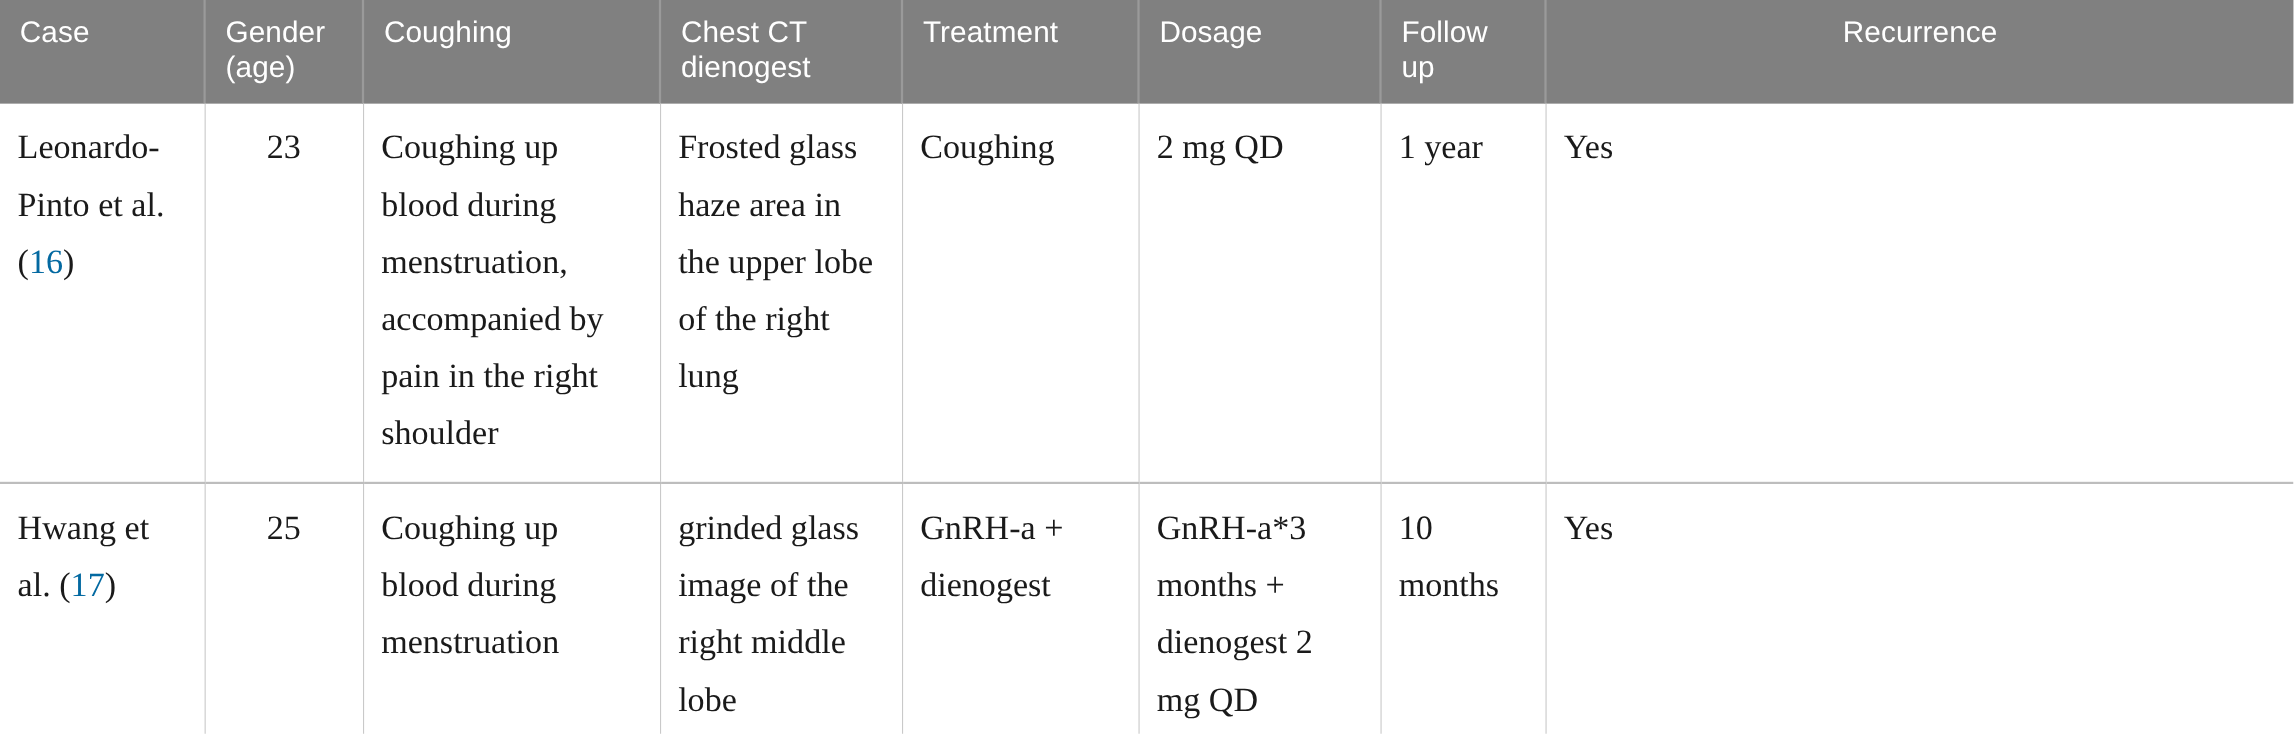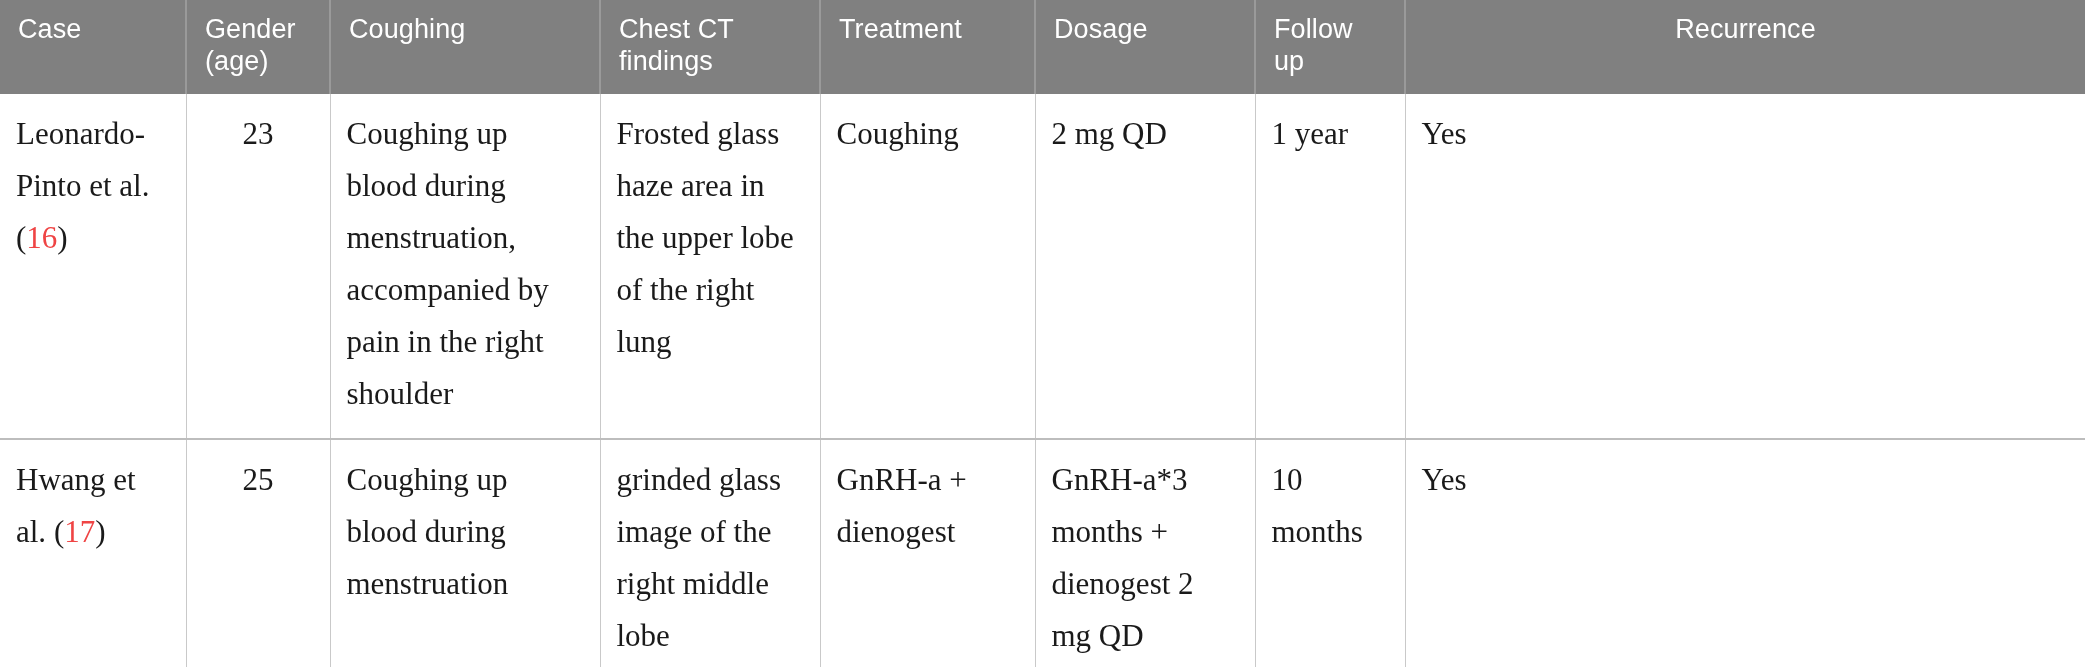--- a/index.html
+++ b/index.html
@@ -59,21 +59,21 @@
     border-bottom: 2px solid #bdbdbd;
     box-sizing: border-box;
     word-wrap: break-word;
   }
   tbody td:last-child { border-right: none; margin-left: 36px; }
   tbody tr:last-child td { border-bottom: 2px solid #bdbdbd; }
 
   td.align-center { text-align: center; margin-top: 29px; }
 
   .cite-link {
-    color: #ef4444;
+    color: #0369a1;
     text-decoration: none;
   }
 
   
   col.c-case        { width: 186px; }
   col.c-gender      { width: 144px; }
   col.c-symptom     { width: 270px; }
   col.c-ct          { width: 220px; }
   col.c-treatment   { width: 215px; }
   col.c-dosage      { width: 220px; }
@@ -93,21 +93,21 @@
       <col class="c-treatment">
       <col class="c-dosage">
       <col class="c-followup">
       <col class="c-recurrence">
     </colgroup>
     <thead>
       <tr>
         <th>Case</th>
         <th>Gender (age)</th>
         <th>Coughing</th>
-        <th>Chest CT findings</th>
+        <th>Chest CT dienogest</th>
         <th>Treatment</th>
         <th>Dosage</th>
         <th>Follow up</th>
         <th>Recurrence</th>
       </tr>
     </thead>
     <tbody>
 
       <tr>
         <td><span>Leonardo-Pinto et al. </span><span>(</span><a class="cite-link" href="#">16</a><span>)</span></td>

